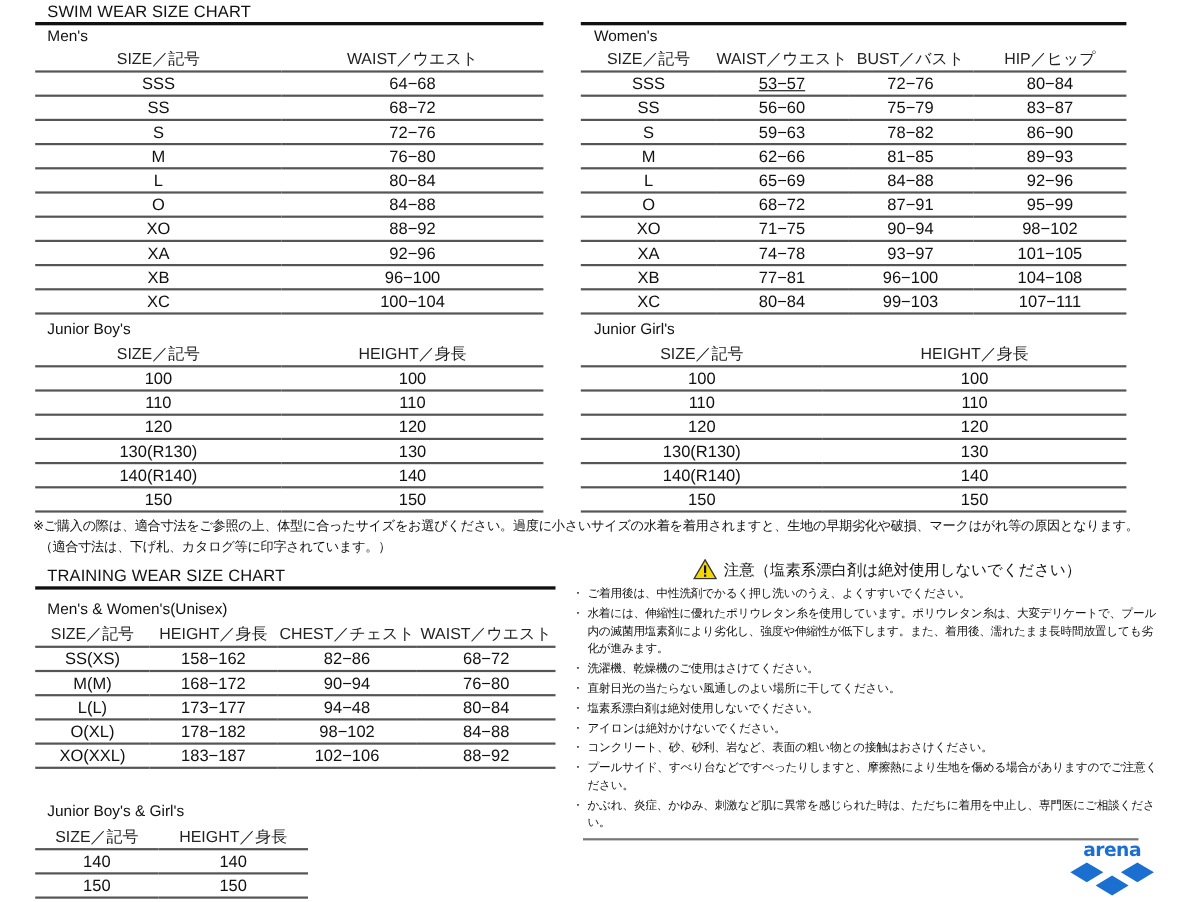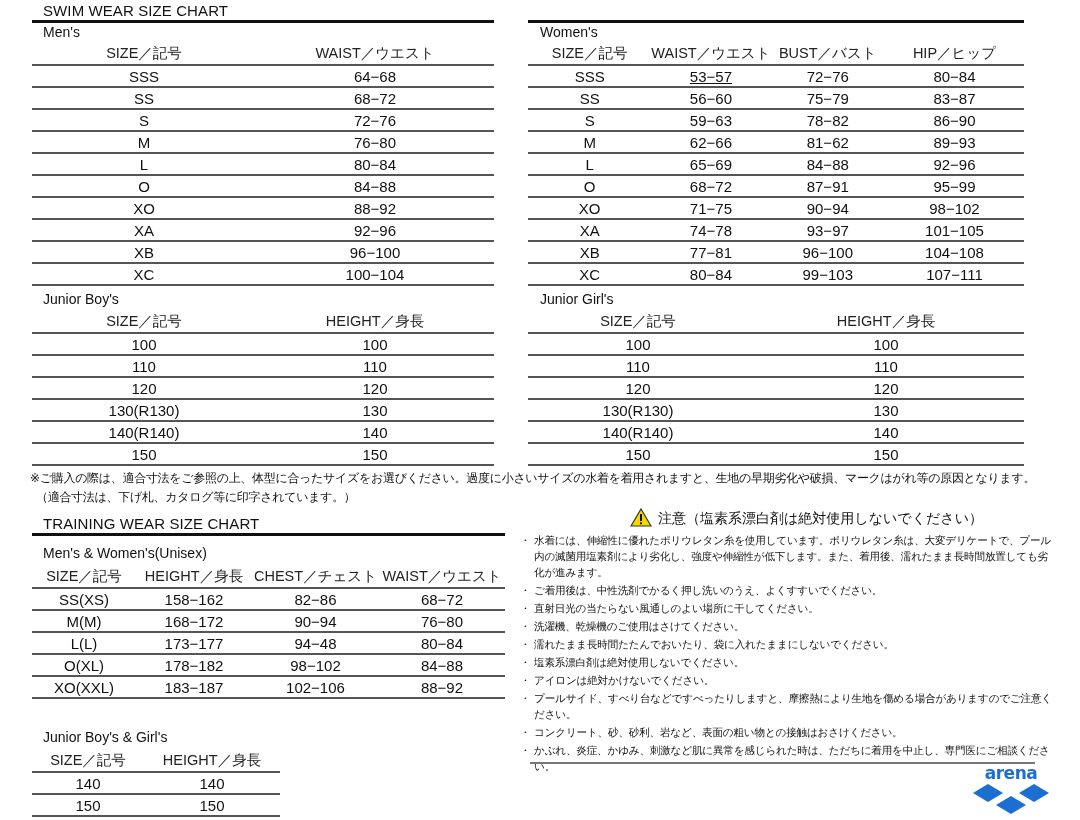--- a/index.html
+++ b/index.html
@@ -114,21 +114,21 @@
       </tr>
       <tr>
         <td style="height: 20px;">S</td>
         <td style="height: 20px;">59−63</td>
         <td style="height: 20px;">78−82</td>
         <td style="height: 20px;">86−90</td>
       </tr>
       <tr>
         <td style="height: 20px;">M</td>
         <td style="height: 20px; margin-top: 16px;">62−66</td>
-        <td style="height: 20px;">81−62</td>
+        <td style="height: 20px;">81−85</td>
         <td style="height: 20px;">89−93</td>
       </tr>
       <tr>
         <td style="height: 20px;">L</td>
         <td style="height: 20px;">65−69</td>
         <td style="height: 20px;">84−88</td>
         <td style="height: 20px;">92−96</td>
       </tr>
       <tr>
         <td style="height: 20px;">O</td>
@@ -327,29 +327,28 @@
   <span>
     <svg width="22" height="19" viewBox="0 0 22 19">
         <polygon points="11,1 21,18 1,18" fill="#f5d800" stroke="#333" stroke-width="1.2"></polygon>
         <rect x="10" y="6" width="2" height="7" fill="#111"></rect>
         <rect x="10" y="14.3" width="2" height="2" fill="#111"></rect>
       </svg>
   </span>
   <span>注意（塩素系漂白剤は絶対使用しないでください）</span>
 </div>
 <ul class="caution" id="caution-list" style="left:520px;top:532px;width:532px;">
+    <li>ご着用後は、中性洗剤でかるく押し洗いのうえ、よくすすいでください。</li>
     <li>水着には、伸縮性に優れたポリウレタン糸を使用しています。ポリウレタン糸は、大変デリケートで、プール内の滅菌用塩素剤により劣化し、強度や伸縮性が低下します。また、着用後、濡れたまま長時間放置しても劣化が進みます。</li>
-    <li>ご着用後は、中性洗剤でかるく押し洗いのうえ、よくすすいでください。</li>
+    <li>洗濯機、乾燥機のご使用はさけてください。</li>
     <li>直射日光の当たらない風通しのよい場所に干してください。</li>
-    <li>洗濯機、乾燥機のご使用はさけてください。</li>
-    <li>濡れたまま長時間たたんでおいたり、袋に入れたままにしないでください。</li>
     <li>塩素系漂白剤は絶対使用しないでください。</li>
     <li>アイロンは絶対かけないでください。</li>
+    <li>コンクリート、砂、砂利、岩など、表面の粗い物との接触はおさけください。</li>
     <li>プールサイド、すべり台などですべったりしますと、摩擦熱により生地を傷める場合がありますのでご注意ください。</li>
-    <li>コンクリート、砂、砂利、岩など、表面の粗い物との接触はおさけください。</li>
     <li>かぶれ、炎症、かゆみ、刺激など肌に異常を感じられた時は、ただちに着用を中止し、専門医にご相談ください。</li>
   </ul>
 <div class="abs" style="left:530px;top:762px;width:505px;height:2px;background:#777;"></div>
 
 <div class="logo" style="left:970px;top:765px;width:82px;height:52px;">
   <div style="text-align:center;color:#1a6fd1;font-weight:bold;font-size:17px;line-height:16px;letter-spacing:-0.5px;font-family:'DejaVu Sans',sans-serif;">arena</div>
   <svg width="82" height="36" viewBox="0 0 82 36" style="display:block;">
     <polygon points="3,12 18,3 33,12 18,21" fill="#1a6fd1"></polygon>
     <polygon points="49,12 64,3 79,12 64,21" fill="#1a6fd1"></polygon>
     <polygon points="26,24 41,15 56,24 41,33" fill="#1a6fd1"></polygon>

